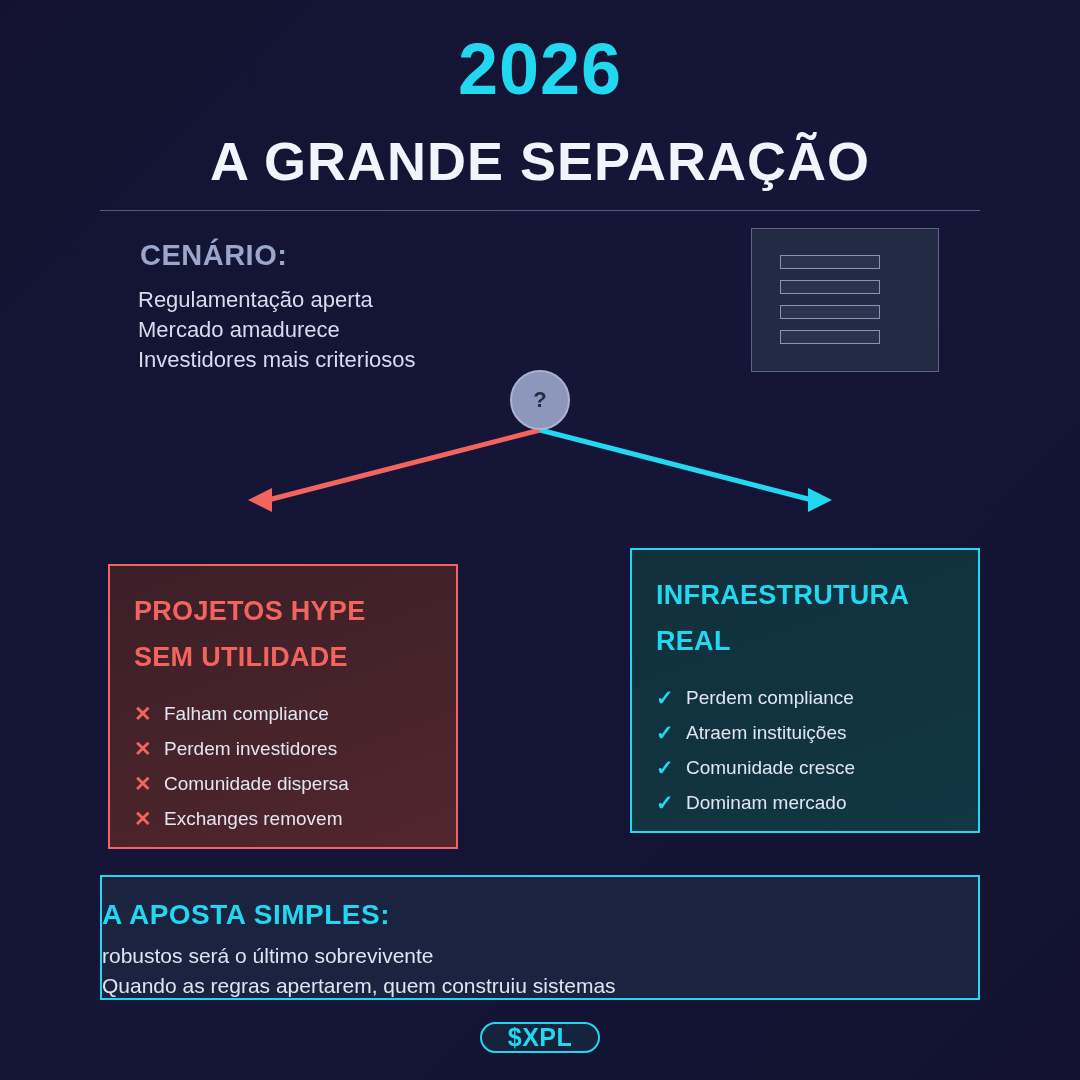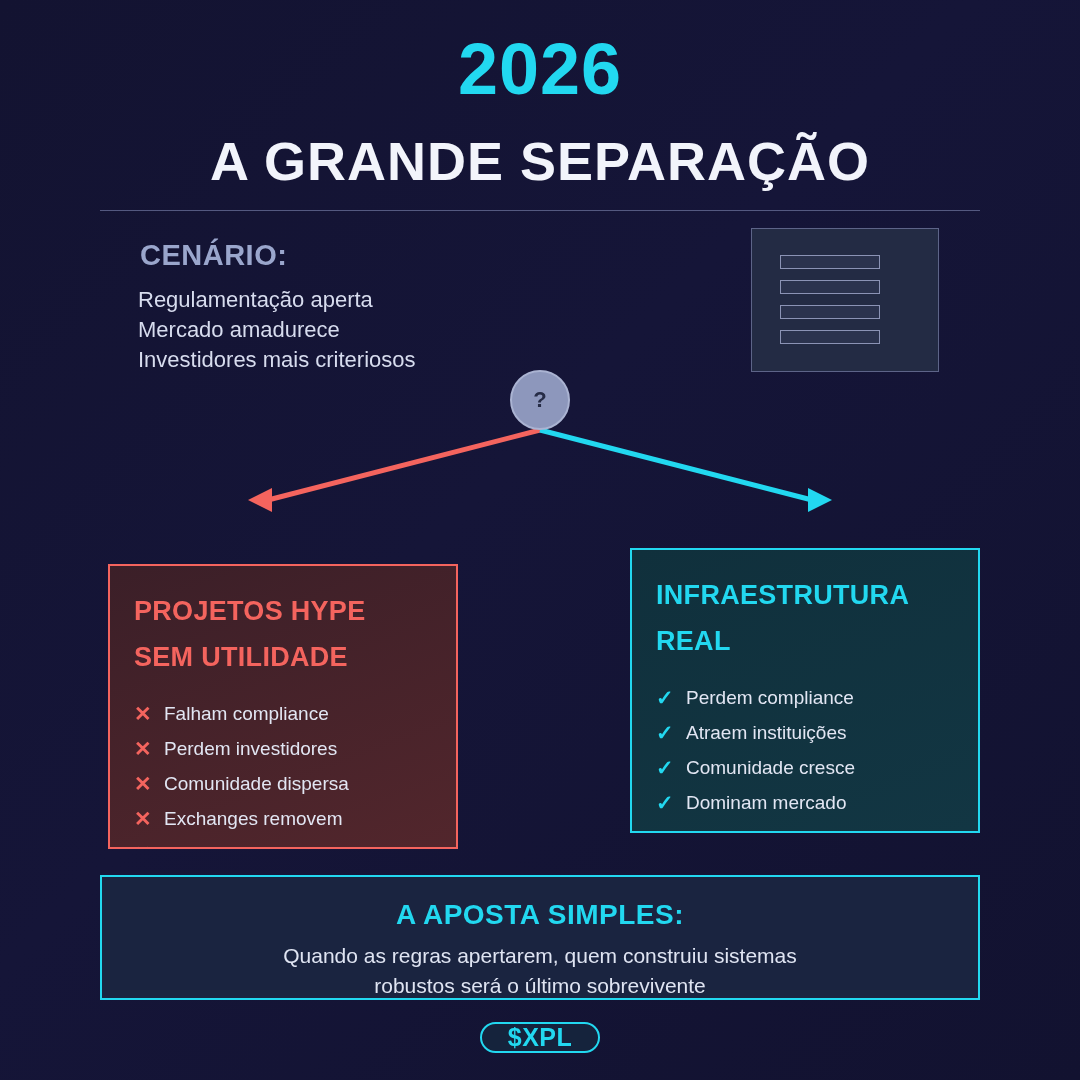--- a/index.html
+++ b/index.html
@@ -117,21 +117,21 @@
   }
   .panel-left .mark { color: #f4645e; }
   .panel-right .mark { color: #22d8f0; }
 
   
   .bet-box {
     position: absolute; top: 875px; left: 100px;
     width: 880px; height: 125px;
     border: 2px solid #22d8f0;
     background: #1a2440;
-    text-align: center;
+    text-align: left;
     padding-top: 22px;
   }
   .bet-title {
     font-size: 28px; font-weight: bold; letter-spacing: .5px;
     color: #22d8f0;
   }
   .bet-text {
     margin-top: 10px;
     font-size: 21px; line-height: 30px;
     color: #dfe4f2;
@@ -233,20 +233,20 @@
       <div class="panel-item">
         <span class="mark">✓</span>
         <span>Sobrevivem</span>
       </div>
     </div>
   </div>
 
   <div class="bet-box">
     <div class="bet-title">A APOSTA SIMPLES:</div>
     <div class="bet-text">
+      <div>robustos será o último sobrevivente</div>
       <div>Quando as regras apertarem, quem construiu sistemas</div>
-      <div>robustos será o último sobrevivente</div>
     </div>
   </div>
 
   <div class="ticker">$XPL</div>
 
 </div>
 
 </body></html>

